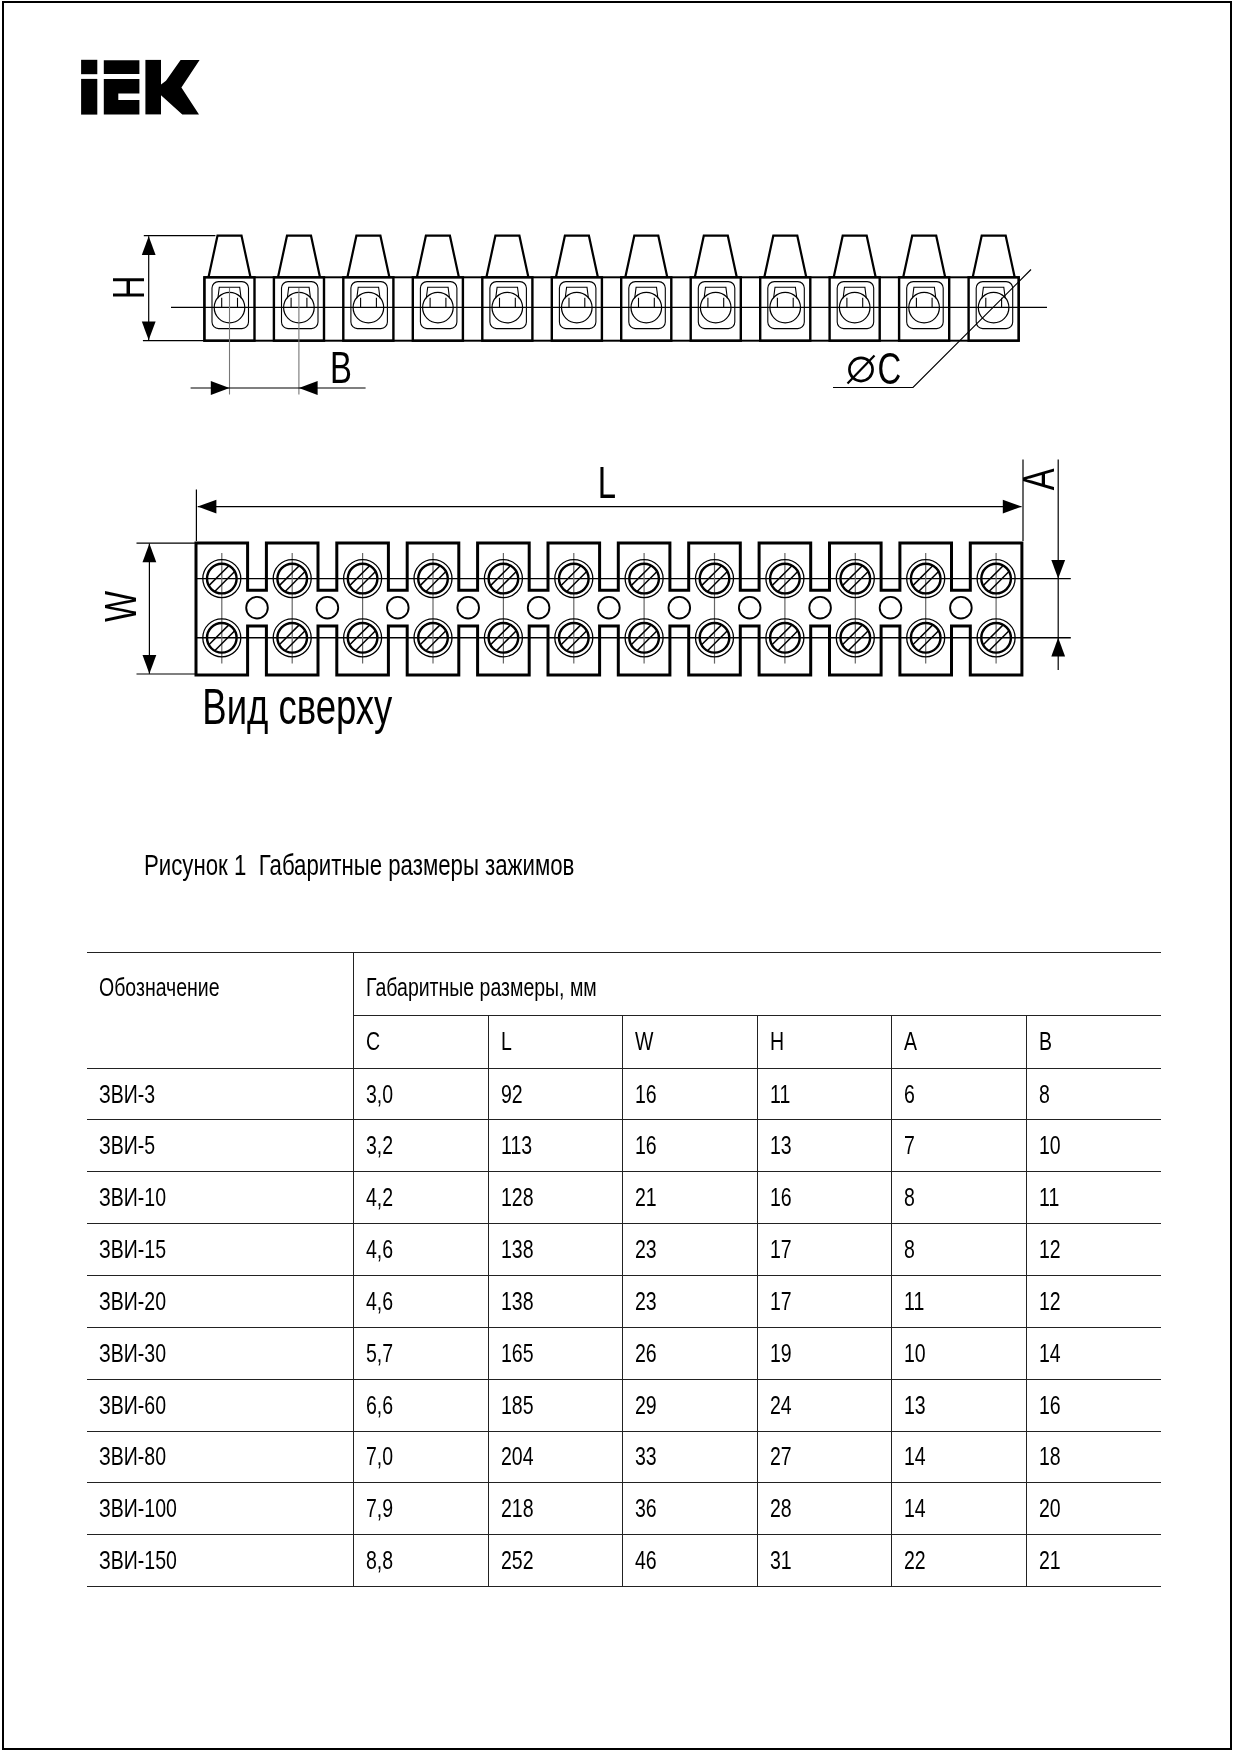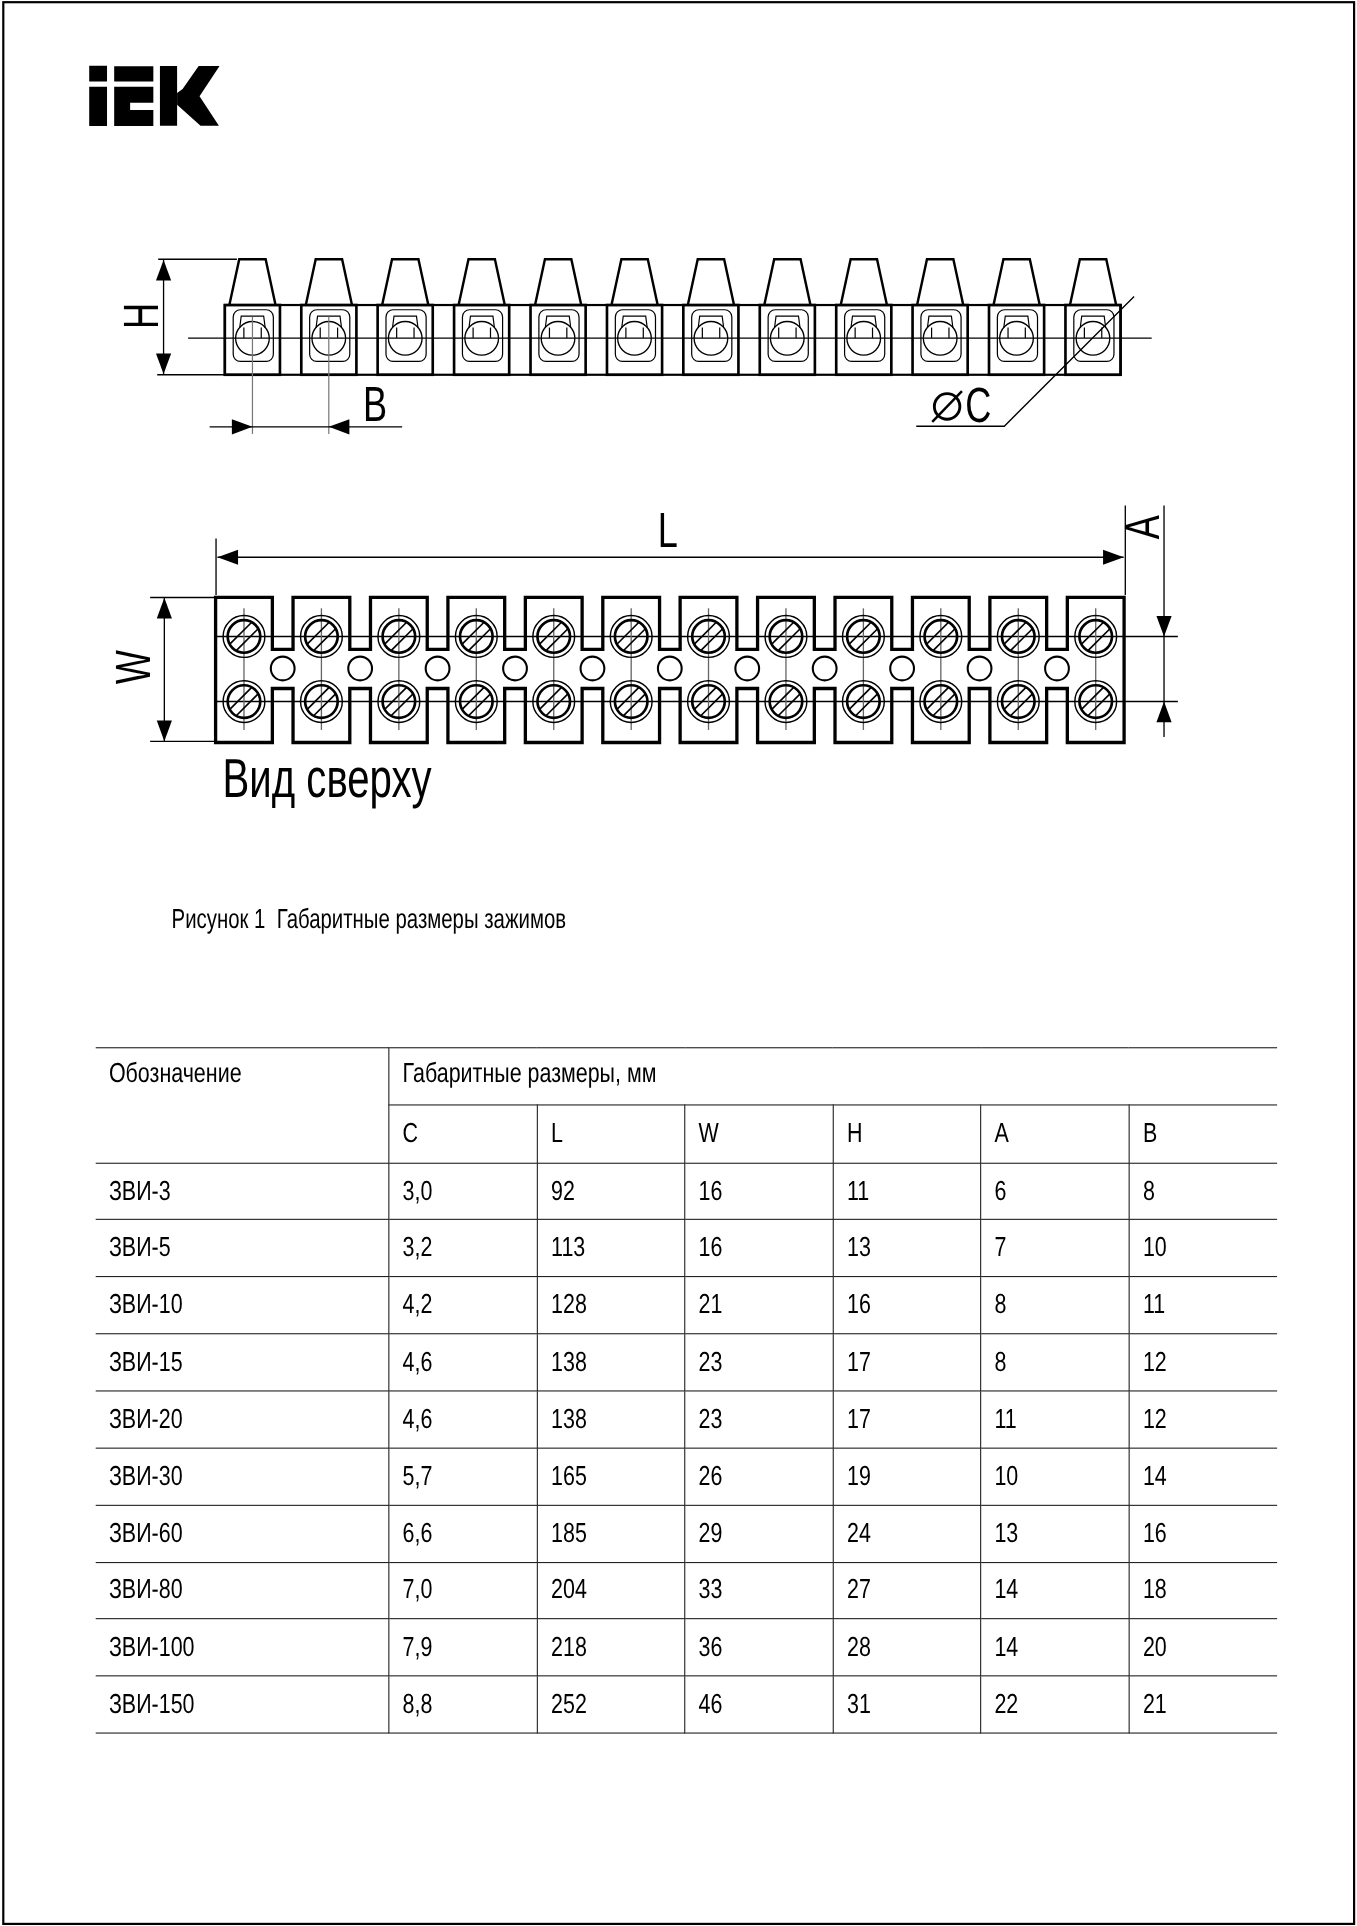--- a/index.html
+++ b/index.html
@@ -3,25 +3,25 @@
 <style>
 html,body{margin:0;padding:0;background:#fff;}
 body{width:1234px;height:1751px;position:relative;font-family:"Liberation Sans",sans-serif;overflow:hidden;}
 #frame{position:absolute;left:1.8px;top:0.9px;width:1229.9px;height:1748.9px;border:2.7px solid #000;box-sizing:border-box;}
 .cx{display:inline-block;transform:scaleX(0.78);transform-origin:0 50%;white-space:pre;}
 #tblwrap{position:absolute;left:86.6px;top:951.6px;}
 table{border-collapse:collapse;table-layout:fixed;width:1074.7px;}
 td{border:1.4px solid #222;font-size:25px;color:#000;padding:0 0 0 12px;vertical-align:middle;overflow:visible;}
 td:first-child{border-left:none;}
 td:last-child{border-right:none;}
-tr.h1 td{height:41.4px;vertical-align:top;padding-top:9px;}
+tr.h1 td{height:41.4px;vertical-align:top;padding-top:20px;}
 tr.h1 td.c1{height:95px;}
 tr.h2 td{height:51.4px;}
 tr.d td{height:50.85px;}
-#caption{position:absolute;left:143.6px;top:822px;font-size:25px;color:#000;margin-left:12px;}
+#caption{position:absolute;left:143.6px;top:848px;font-size:30px;color:#000;}
 #caption .cx{transform:scaleX(0.741);}
 </style></head>
 <body>
 
 <div id="frame"></div>
 
 <svg width="210" height="125" viewBox="0 0 210 125" style="position:absolute;left:0;top:0">
 <g fill="#000">
 <path d="M81.1,59.8 H97.3 V74.2 H81.1 Z"></path>
 <path d="M81.1,78.9 H97.3 V114.6 H81.1 Z"></path>

